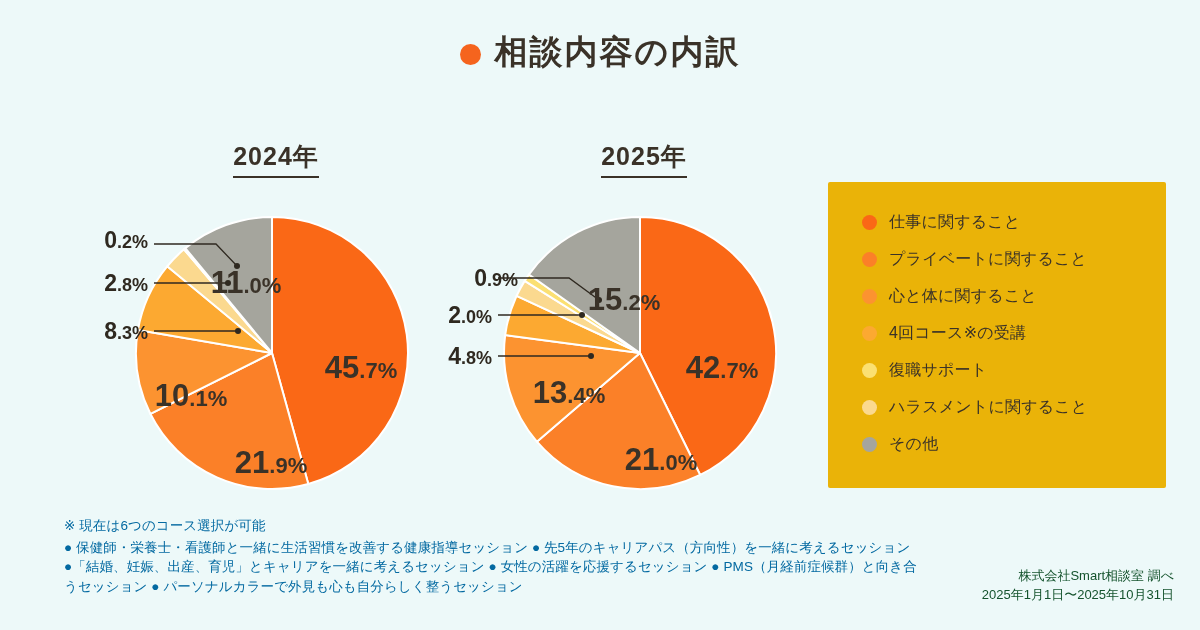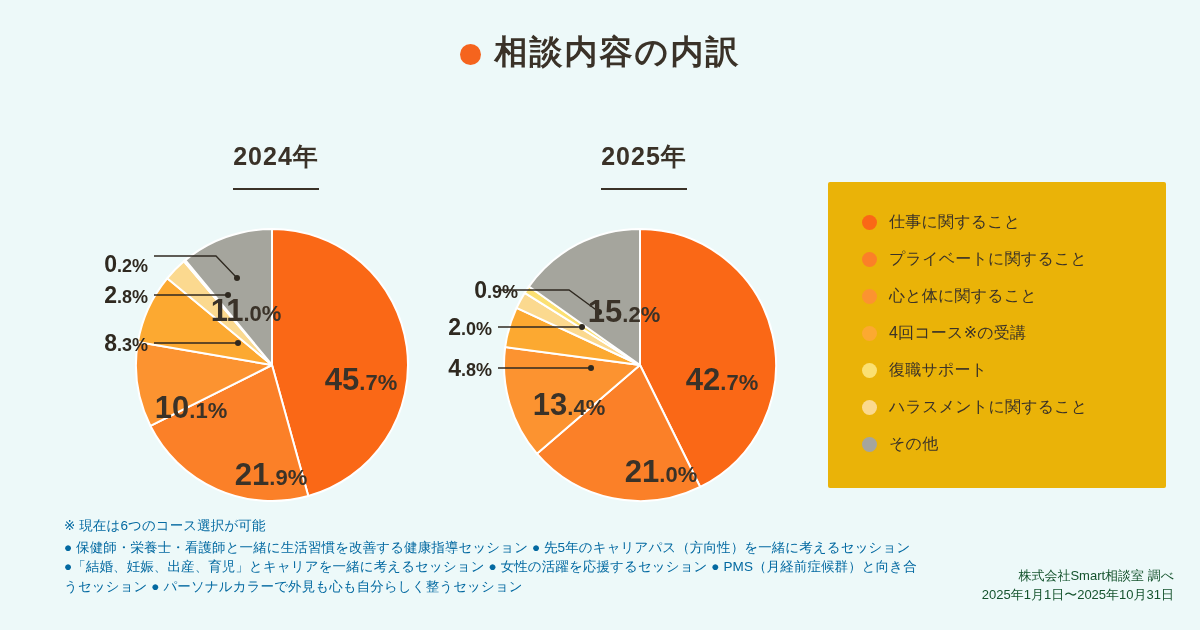--- a/index.html
+++ b/index.html
@@ -62,21 +62,21 @@
     text-align: center;
     font-size: 25px;
     font-weight: bold;
     color: #3a3228;
     letter-spacing: 1px;
     position: relative;
     width: 100%;
   }
   .chart-year span.yr-label {
     border-bottom: 2.5px solid #3a3228;
-    padding-bottom: 15px;
+    padding-bottom: 3px;
     display: inline-block;
   }
   .pie-wrap {
     position: relative;
     width: 420px;
     height: 330px;
     margin-top: 10px;
   }
   .pie-svg {
     position: absolute;
@@ -208,25 +208,25 @@
 
       <div class="slice-label" style="left:295px; top:180px;">
         <span class="int">45</span><span class="dec">.7%</span>
       </div>
       <div class="slice-label" style="left:205px; top:275px;">
         <span class="int">21</span><span class="dec">.9%</span>
       </div>
       <div class="slice-label" style="left:125px; top:208px;">
         <span class="int">10</span><span class="dec">.1%</span>
       </div>
-      <div class="slice-label" style="left:180px; top:95px;margin-top:16px;">
+      <div class="slice-label" style="left:180px; top:95px;">
         <span class="int">11</span><span class="dec">.0%</span>
       </div>
 
-      <div class="callout-label" style="left:82px; top:64px;">
+      <div class="callout-label" style="left:82px; top:52px;">
         <span class="int">0</span><span class="dec">.2%</span>
       </div>
       <div class="callout-label" style="left:82px; top:95px;">
         <span class="int">2</span><span class="dec">.8%</span>
       </div>
       <div class="callout-label" style="left:82px; top:143px;">
         <span class="int">8</span><span class="dec">.3%</span>
       </div>
     </div>
   </div>

